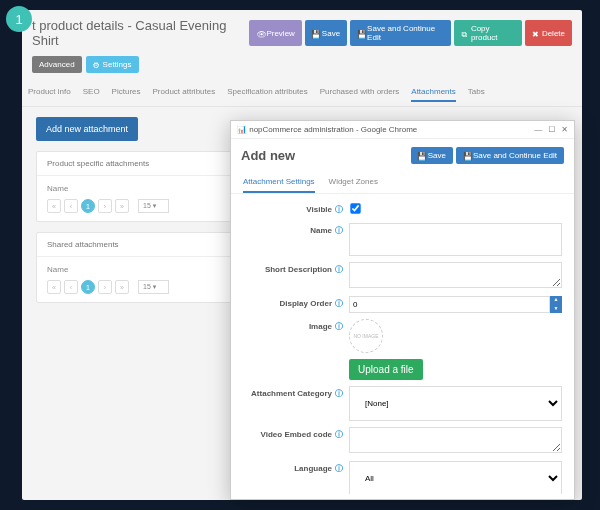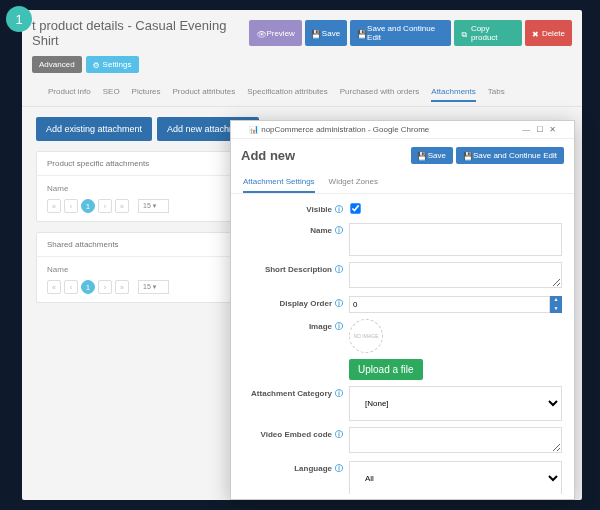--- a/index.html
+++ b/index.html
@@ -5,36 +5,36 @@
   *{box-sizing:border-box;margin:0;padding:0;font-family:Arial,Helvetica,sans-serif}
   body{width:600px;height:510px;background:#0e1a2b;position:relative;overflow:hidden;font-size:9px;color:#555}
   .frame{position:absolute;left:22px;top:10px;width:560px;height:490px;background:#f4f4f4;border-radius:2px}
   .head{display:flex;justify-content:space-between;align-items:center;padding:8px 10px}
   .title{font-size:13px;color:#666;font-weight:400}
   .btnrow{display:flex;gap:3px}
   .btn{padding:4px 7px;border-radius:2px;color:#fff;font-size:8px;display:flex;align-items:center;gap:3px;cursor:pointer}
   .b-prev{background:#9b8dc7}.b-save{background:#3a7fc4}.b-copy{background:#3bb39b}.b-del{background:#d9534f}
   .b-adv{background:#7a7a7a}.b-set{background:#57c0e8}
   .subrow{padding:0 10px 6px;display:flex;gap:4px}
-  .tabs{display:flex;gap:12px;padding:4px 26px;border-bottom:1px solid #e4e4e4;font-size:8px;color:#888}
+  .tabs{display:flex;gap:12px;padding:4px 6px;border-bottom:1px solid #e4e4e4;font-size:8px;color:#888}
   .tabs span{padding:4px 0;cursor:pointer}
   .tabs .act{color:#3a7fc4;border-bottom:2px solid #3a7fc4}
   .panel{padding:10px 14px}
   .addrow{display:flex;gap:5px;margin-bottom:10px}
   .bluebtn{background:#2f6fab;color:#fff;padding:7px 10px;font-size:9px;border-radius:2px;cursor:pointer}
   .card{border:1px solid #e4e4e4;border-radius:2px;margin-bottom:10px;background:#fff}
   .card-h{padding:7px 10px;font-size:8px;color:#777;border-bottom:1px solid #eee}
   .card-b{padding:8px 10px;font-size:8px;color:#888}
   .pager{display:flex;align-items:center;gap:3px;margin-top:6px}
   .pg{width:14px;height:14px;border:1px solid #ddd;border-radius:2px;display:flex;align-items:center;justify-content:center;font-size:7px;color:#bbb;background:#fff}
   .pg.on{background:#5bc0de;color:#fff;border-color:#5bc0de;border-radius:50%}
   .sel{border:1px solid #ddd;padding:2px 12px 2px 4px;font-size:7px;color:#888;margin-left:6px;background:#fff}
   
   .modal{position:absolute;left:230px;top:120px;width:345px;height:380px;background:#fff;border:1px solid #ccc;box-shadow:0 4px 20px rgba(0,0,0,.25)}
-  .mtitle{display:flex;align-items:flex-start;justify-content:space-between;padding:4px 18px;font-size:8px;color:#555;border-bottom:1px solid #eee}
+  .mtitle{display:flex;align-items:flex-start;justify-content:space-between;padding:4px 6px;font-size:8px;color:#555;border-bottom:1px solid #eee}
   .wicons{display:flex;gap:6px;font-size:8px;color:#777}
   .mhead{display:flex;justify-content:space-between;align-items:center;padding:8px 10px}
   .mhead h2{font-size:13px;font-weight:700;color:#555}
   .mtabs{display:flex;gap:14px;padding:0 12px;border-bottom:1px solid #eee;font-size:8px;color:#888}
   .mtabs span{padding:5px 0;cursor:pointer}
   .mtabs .act{color:#3a7fc4;border-bottom:2px solid #3a7fc4}
   .form{padding:8px 12px 8px 0;font-size:8px;color:#555;overflow:auto;height:300px}
   .row{display:flex;margin-bottom:6px;align-items:flex-start}
   .lbl{width:118px;text-align:right;padding-right:6px;font-weight:700;color:#555;padding-top:2px}
   .hint{color:#3a9dd8;margin-left:3px;cursor:help}
@@ -94,21 +94,20 @@
     <span>SEO</span>
     <span>Pictures</span>
     <span>Product attributes</span>
     <span>Specification attributes</span>
     <span>Purchased with orders</span>
     <span class="act">Attachments</span>
     <span>Tabs</span>
   </div>
   <div class="panel">
     <div class="addrow">
-      <div class="bluebtn">Add existing attachment</div>
       <div class="bluebtn">Add new attachment</div>
     </div>
 
     <div class="card">
       <div class="card-h">Product specific attachments</div>
       <div class="card-b">
         <div>Name</div>
         <div class="pager">
           <div class="pg">«</div>
           <div class="pg">‹</div>

